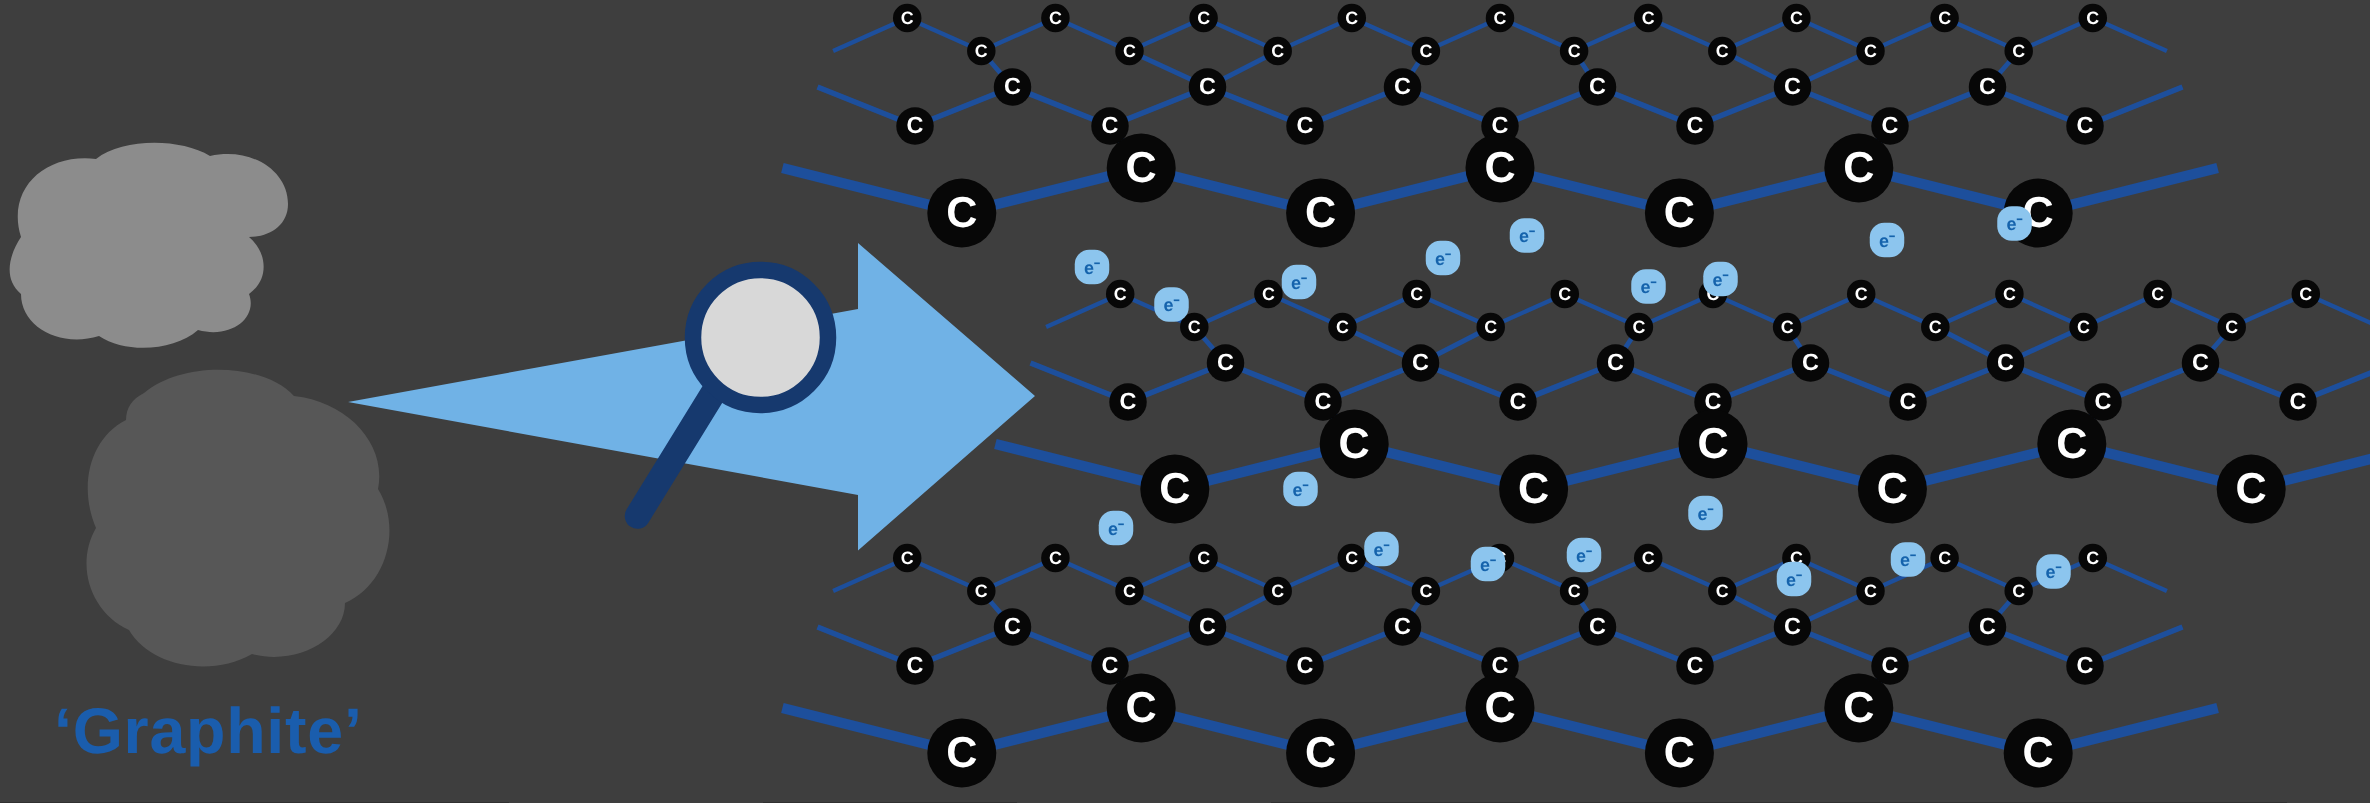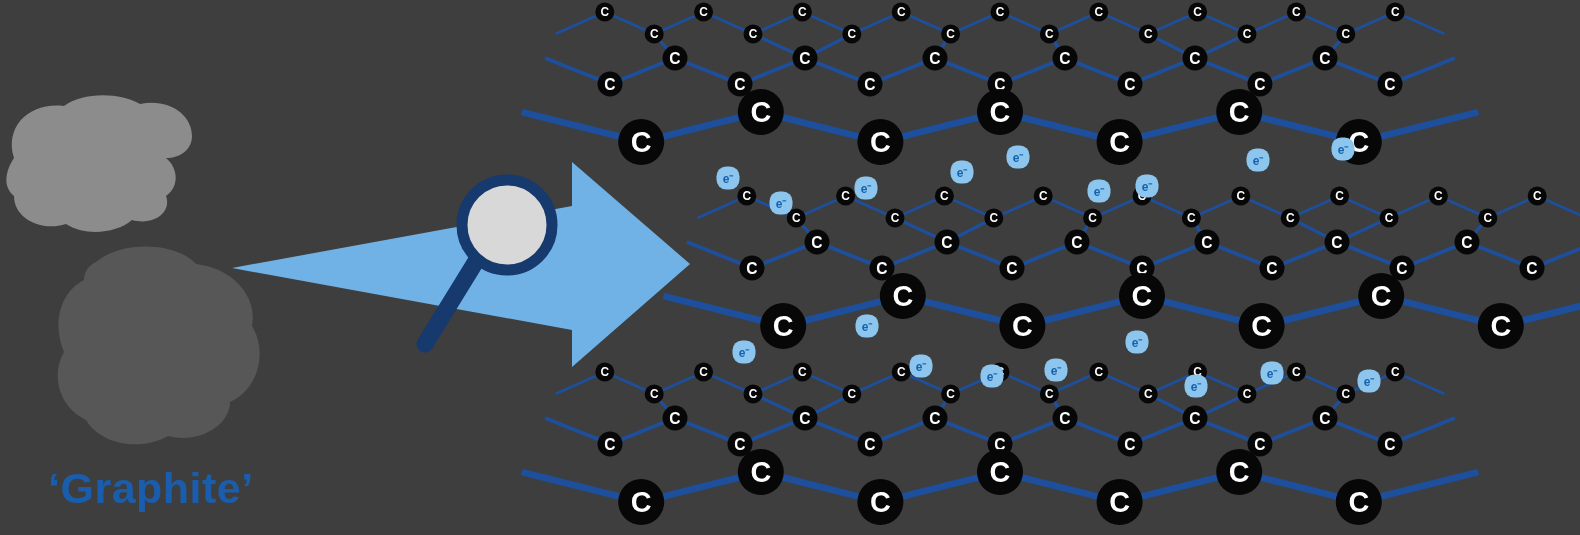--- a/index.html
+++ b/index.html
@@ -15,21 +15,21 @@
     overflow: hidden;
   }
   .stage svg {
     position: absolute;
     left: 0;
     top: 0;
     font-family: "Liberation Sans", sans-serif;
   }
   .graphite-title {
     position: absolute;
-    left: 48px;
+    left: 36px;
     top: 464px;
     font-size: 43px;
     font-weight: bold;
     letter-spacing: 0.5px;
   }
 </style>
 </head>
 <body>
 
 <div class="stage" id="stage" style="background: rgb(62, 62, 62);">

